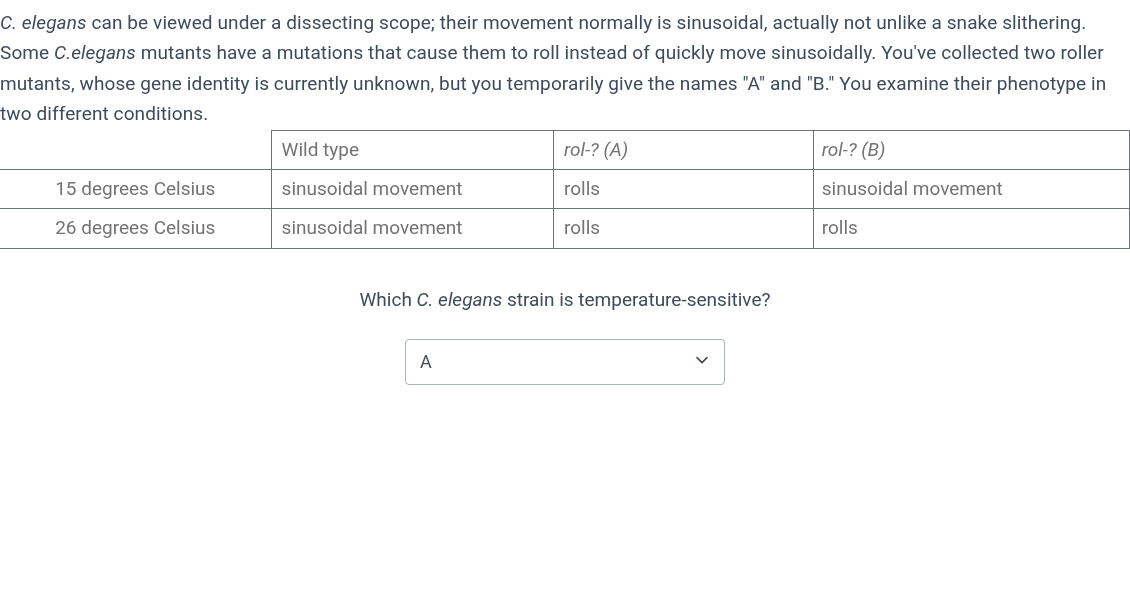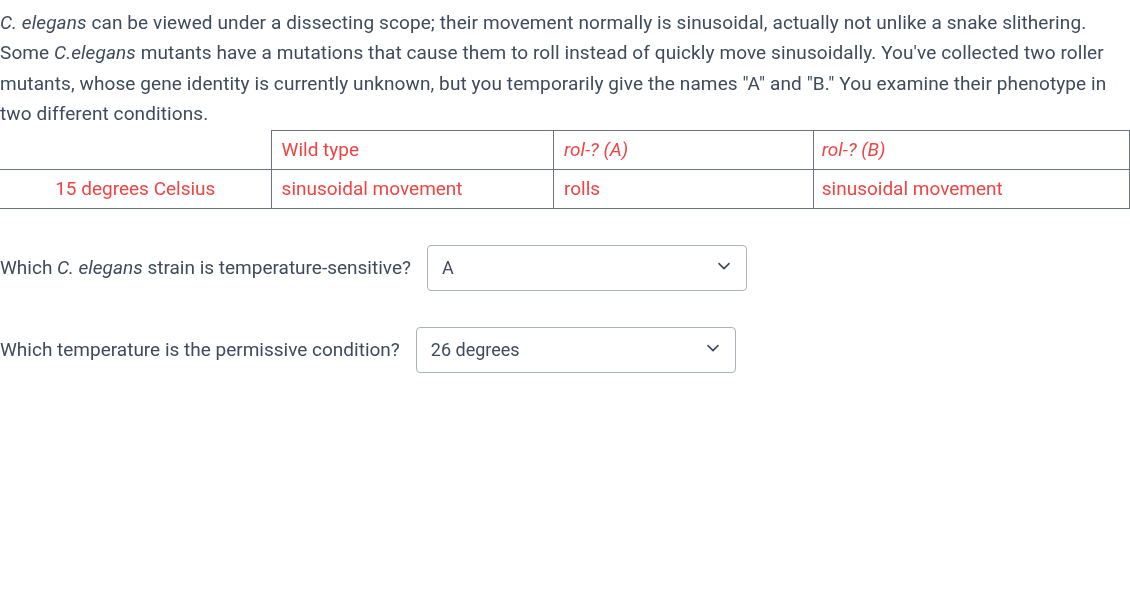--- a/index.html
+++ b/index.html
@@ -27,21 +27,21 @@
     table {
       border-collapse: collapse;
       width: 100%;
       margin-bottom: 36px;
     }
     td {
       border: 1px solid #6b7280;
       padding: 4px 10px;
       text-align: left;
       font-size: 19px;
-      color: #ef4444;
+      color: #737373;
     }
     td:first-child {
       border-left: none;
       width: 24%;
       text-align: center;
     }
     td:nth-child(2) {
       width: 25%;
     }
     td:nth-child(3) {
@@ -51,21 +51,22 @@
       width: 28%;
       padding-left: 8px;
     }
     tr:first-child td:first-child {
       border-top: none;
     }
     .question-row {
       display: flex;
       align-items: center;
       margin-bottom: 36px;
-      gap: 16px;
+      gap: 24px;
+      flex-direction: column;
     }
     .question-text {
       font-size: 19px;
       color: #3d4b5c;
     }
     .dropdown {
       position: relative;
       display: inline-flex;
       align-items: center;
       border: 1px solid #aab2bd;
@@ -101,41 +102,36 @@
       <td>Wild type</td>
       <td><span class="italic">rol-? (A)</span></td>
       <td><span class="italic">rol-? (B)</span></td>
     </tr>
     <tr>
       <td>15 degrees Celsius</td>
       <td>sinusoidal movement</td>
       <td>rolls</td>
       <td>sinusoidal movement</td>
     </tr>
+    <tr>
+      <td>26 degrees Celsius</td>
+      <td>sinusoidal movement</td>
+      <td>rolls</td>
+      <td>rolls</td>
+    </tr>
   </tbody>
     </table>
 
   <div class="question-row">
     <span class="question-text">
       <span>Which </span><span class="italic">C. elegans</span><span> strain is temperature-sensitive?</span>
     </span>
     <div class="dropdown">
       <span>A</span>
       <span class="dropdown-chevron">
         <svg width="16" height="16" viewBox="0 0 16 16" fill="none">
           <path d="M3 6 L8 11 L13 6" stroke="#3d4b5c" stroke-width="1.6" fill="none" stroke-linecap="round" stroke-linejoin="round"></path>
         </svg>
       </span>
     </div>
   </div>
 
-  <div class="question-row">
-    <span class="question-text">Which temperature is the permissive condition?</span>
-    <div class="dropdown">
-      <span>26 degrees</span>
-      <span class="dropdown-chevron">
-        <svg width="16" height="16" viewBox="0 0 16 16" fill="none">
-          <path d="M3 6 L8 11 L13 6" stroke="#3d4b5c" stroke-width="1.6" fill="none" stroke-linecap="round" stroke-linejoin="round"></path>
-        </svg>
-      </span>
-    </div>
-  </div>
 </div>
 
 </body></html>

